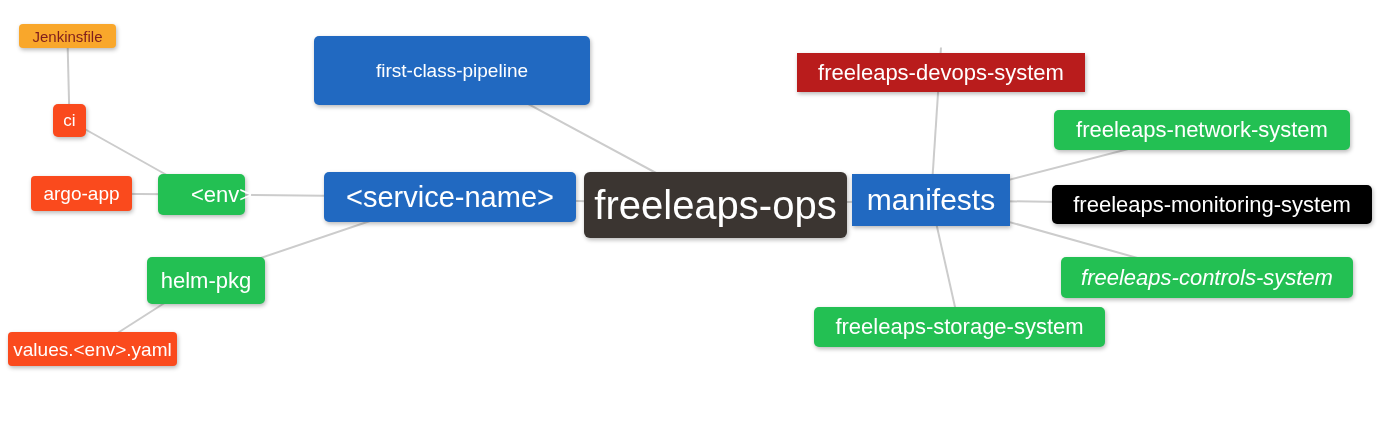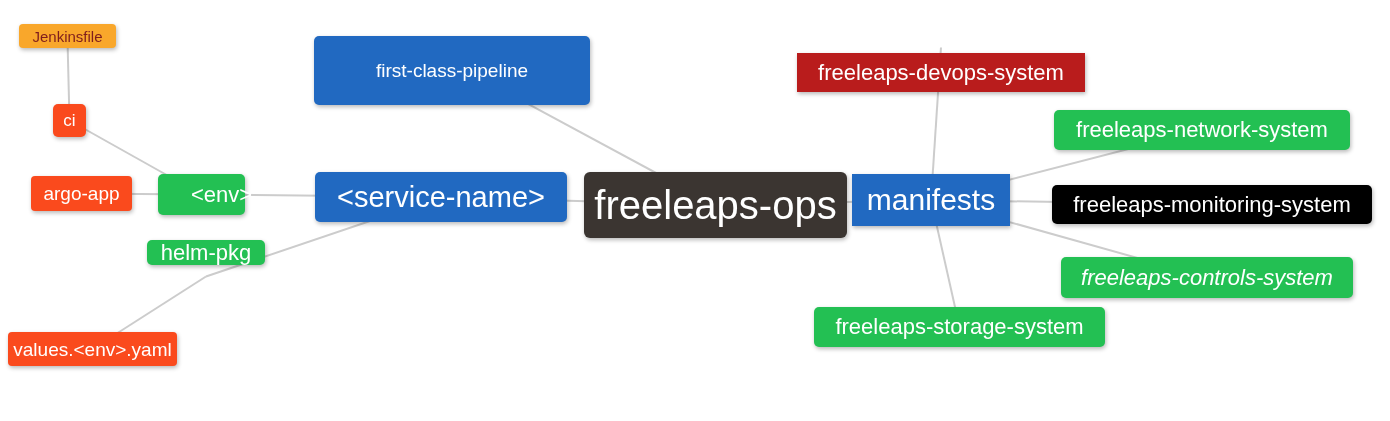--- a/index.html
+++ b/index.html
@@ -53,24 +53,24 @@
       <line x1="715.5" y1="205" x2="931" y2="200" stroke="#cccccc" stroke-width="2"></line>
       <line x1="931" y1="200" x2="941" y2="47.5" stroke="#cccccc" stroke-width="2"></line>
       <line x1="931" y1="200" x2="1202" y2="130" stroke="#cccccc" stroke-width="2"></line>
       <line x1="931" y1="200" x2="1212" y2="204.5" stroke="#cccccc" stroke-width="2"></line>
       <line x1="931" y1="200" x2="1207" y2="277.5" stroke="#cccccc" stroke-width="2"></line>
       <line x1="931" y1="200" x2="959.5" y2="327" stroke="#cccccc" stroke-width="2"></line>
     </svg>
 
 <div class="node" style="left: 584px; top: 172px; width: 263px; height: 66px; background: rgb(59, 53, 49); font-size: 40px; border-radius: 6px; color: rgb(255, 255, 255);">freeleaps-ops</div>
     <div class="node" style="left: 314px; top: 36px; width: 276px; height: 69px; background: rgb(33, 105, 193); font-size: 19px; border-radius: 5px; color: rgb(255, 255, 255);">first-class-pipeline</div>
-    <div class="node" style="left: 315px; top: 172px; width: 252px; height: 50px; background: rgb(33, 105, 193); font-size: 29px; border-radius: 5px; color: rgb(255, 255, 255);">&lt;service-name&gt;</div>
+    <div class="node" style="left: 324px; top: 172px; width: 252px; height: 50px; background: rgb(33, 105, 193); font-size: 29px; border-radius: 5px; color: rgb(255, 255, 255);">&lt;service-name&gt;</div>
     <div class="node" style="left: 852px; top: 174px; width: 158px; height: 52px; background: rgb(33, 105, 193); font-size: 30px; border-radius: 0; color: rgb(255, 255, 255);">manifests</div>
     <div class="node" style="left: 158px; top: 174px; width: 87px; height: 41px; background: rgb(35, 192, 83); font-size: 22px; border-radius: 5px; color: rgb(255, 255, 255); padding-left: 40px;">&lt;env&gt;</div>
-    <div class="node" style="left: 147px; top: 240px; width: 118px; height: 25px; background: rgb(35, 192, 83); font-size: 22px; border-radius: 5px; color: rgb(255, 255, 255);">helm-pkg</div>
+    <div class="node" style="left: 147px; top: 257px; width: 118px; height: 47px; background: rgb(35, 192, 83); font-size: 22px; border-radius: 5px; color: rgb(255, 255, 255);">helm-pkg</div>
     <div class="node" style="left: 31px; top: 176px; width: 101px; height: 35px; background: rgb(250, 74, 29); font-size: 19px; border-radius: 4px; color: rgb(255, 255, 255);">argo-app</div>
     <div class="node" style="left: 53px; top: 104px; width: 33px; height: 33px; background: rgb(250, 74, 29); font-size: 17px; border-radius: 5px; color: rgb(255, 255, 255);">ci</div>
     <div class="node" style="left: 8px; top: 332px; width: 169px; height: 34px; background: rgb(250, 74, 29); font-size: 19px; border-radius: 4px; color: rgb(255, 255, 255);">values.&lt;env&gt;.yaml</div>
     <div class="node" style="left: 19px; top: 24px; width: 97px; height: 24px; background: rgb(249, 167, 43); font-size: 15px; border-radius: 4px; color: #7f1d1d;">Jenkinsfile</div>
     <div class="node" style="left: 797px; top: 28px; width: 288px; height: 39px; background: #b91c1c; font-size: 22px; border-radius: 0; color: rgb(255, 255, 255); margin-top: 25px;">freeleaps-devops-system</div>
     <div class="node" style="left: 1054px; top: 110px; width: 296px; height: 40px; background: rgb(35, 192, 83); font-size: 22px; border-radius: 5px; color: rgb(255, 255, 255);">freeleaps-network-system</div>
     <div class="node" style="left: 1052px; top: 185px; width: 320px; height: 39px; background: #000000; font-size: 22px; border-radius: 5px; color: rgb(255, 255, 255);">freeleaps-monitoring-system</div>
     <div class="node" style="left: 1061px; top: 257px; width: 292px; height: 41px; background: rgb(35, 192, 83); font-size: 22px; border-radius: 5px; color: rgb(255, 255, 255); font-style: italic;">freeleaps-controls-system</div>
     <div class="node" style="left: 814px; top: 307px; width: 291px; height: 40px; background: rgb(35, 192, 83); font-size: 22px; border-radius: 5px; color: rgb(255, 255, 255);">freeleaps-storage-system</div>
   </div>

